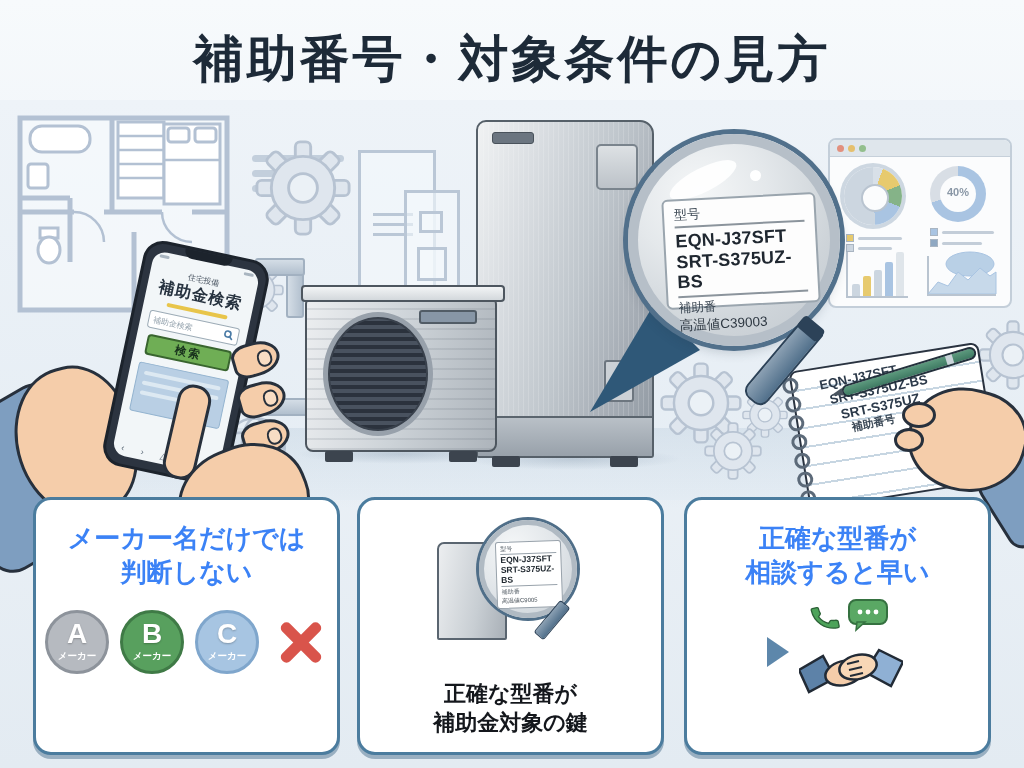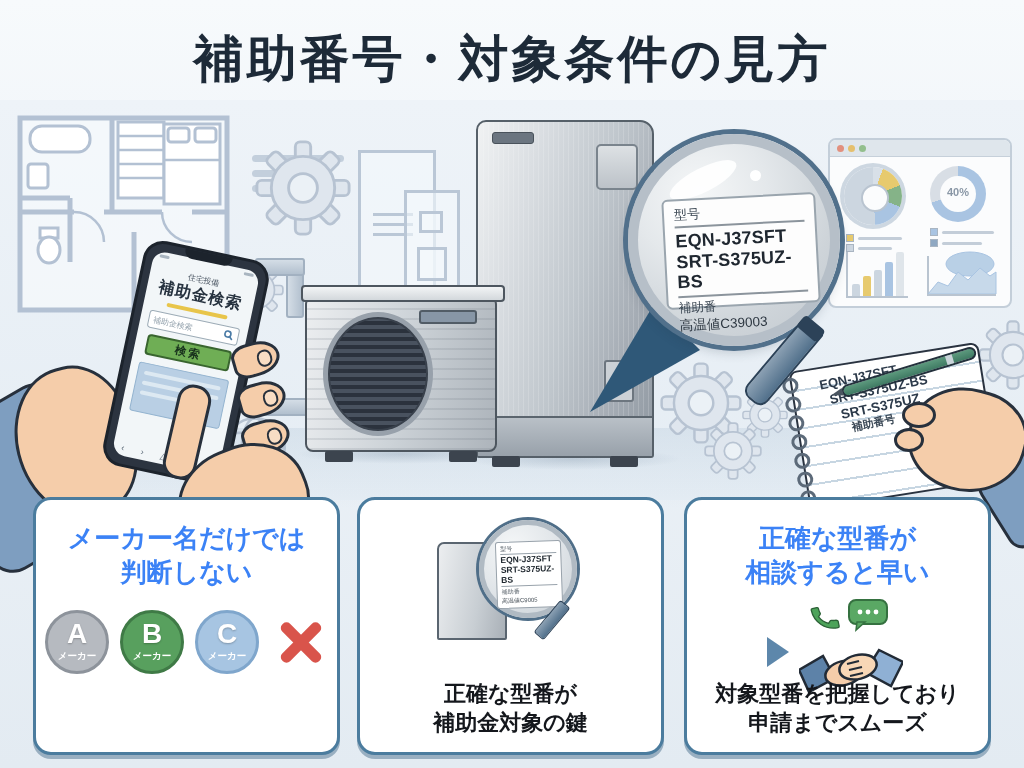--- a/index.html
+++ b/index.html
@@ -534,17 +534,15 @@
           <polygon points="0,30 24,16 36,38 10,52" fill="#5d82a8" stroke="#222b36" stroke-width="2.5"></polygon>
           <polygon points="104,22 80,10 66,32 92,46" fill="#8fb0d4" stroke="#222b36" stroke-width="2.5"></polygon>
           <ellipse cx="45" cy="33" rx="19" ry="12" fill="#f5cdaa" stroke="#222b36" stroke-width="2.5" transform="rotate(-14 45 33)"></ellipse>
           <ellipse cx="59" cy="27" rx="19" ry="12" fill="#f8d7b6" stroke="#222b36" stroke-width="2.5" transform="rotate(-14 59 27)"></ellipse>
           <line x1="48" y1="24" x2="60" y2="21" stroke="#222b36" stroke-width="2"></line>
           <line x1="50" y1="30" x2="63" y2="27" stroke="#222b36" stroke-width="2"></line>
           <line x1="51" y1="36" x2="64" y2="33" stroke="#222b36" stroke-width="2"></line>
         </svg>
       </div>
     </div>
-    <div class="box-note">対象型番を把握しており
-申請までスムーズ</div>
   </div>
 
 </div>
 
 </body></html>

